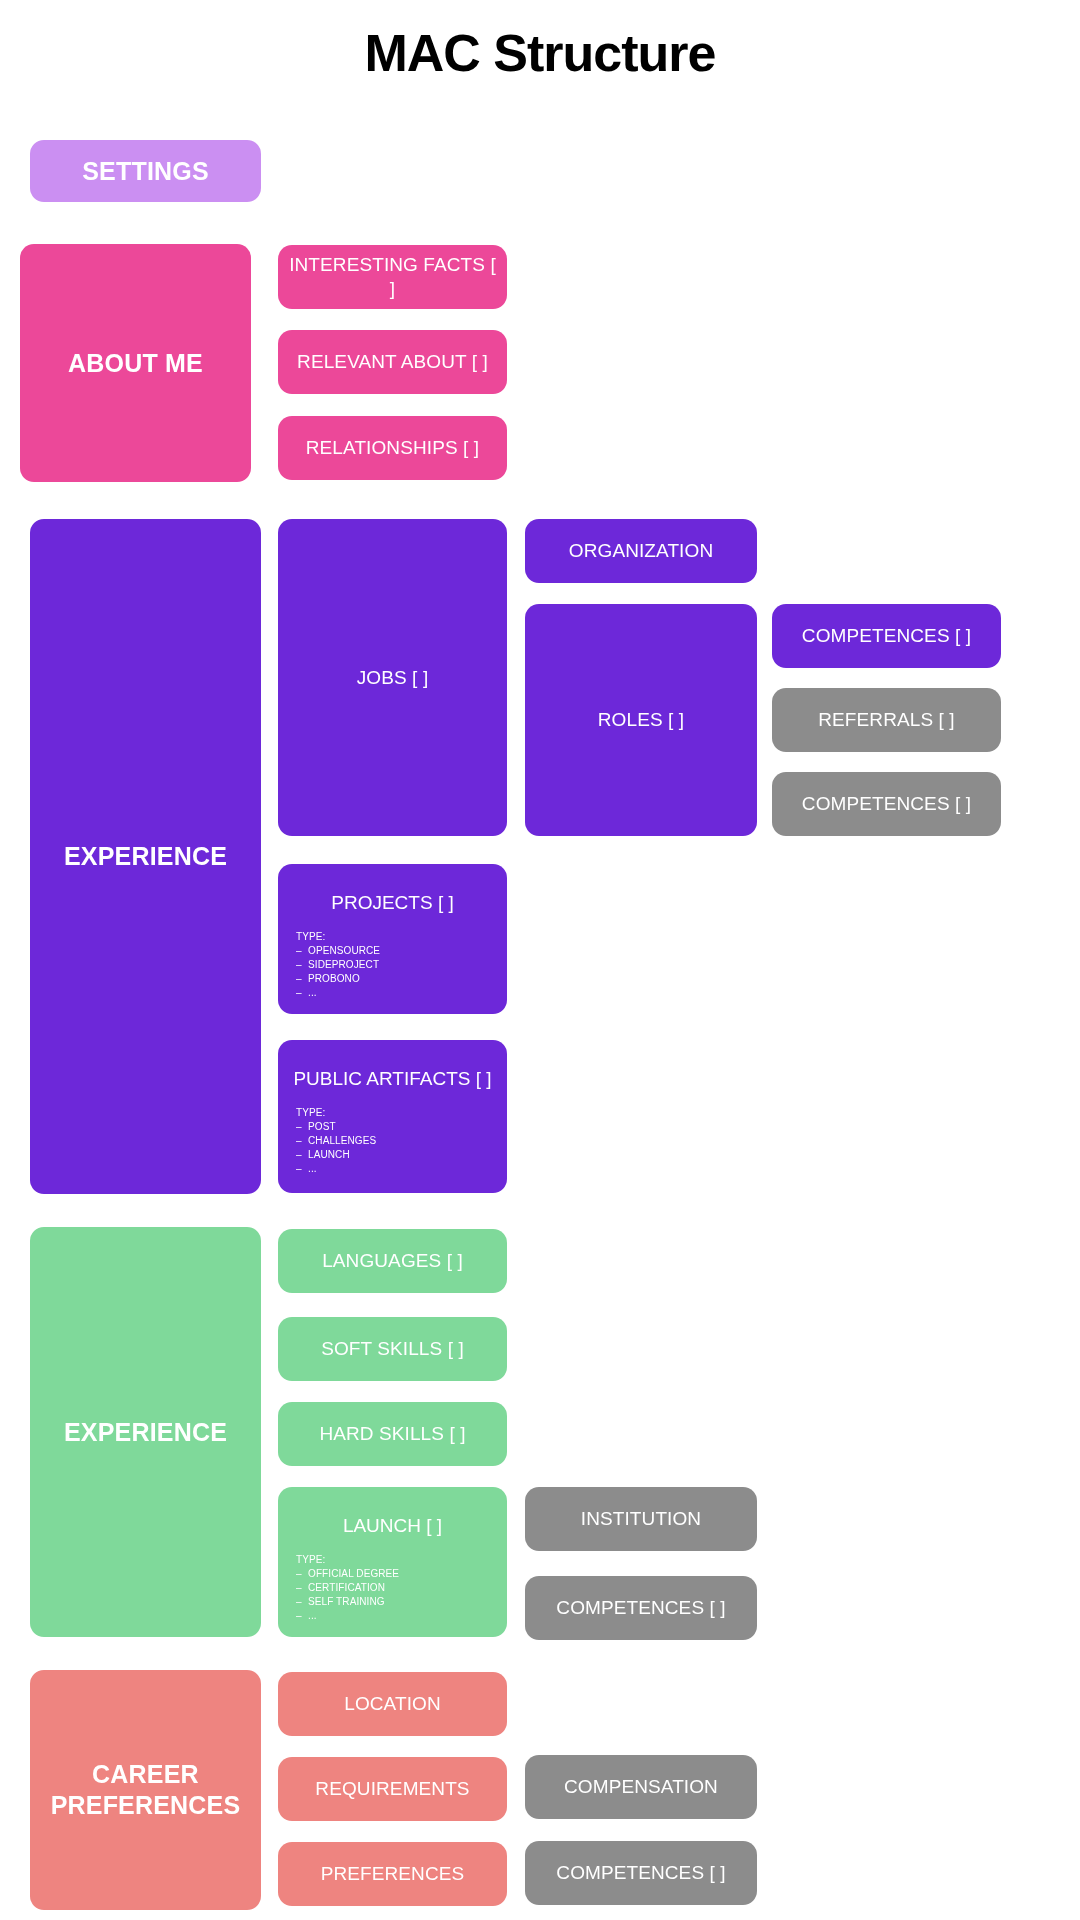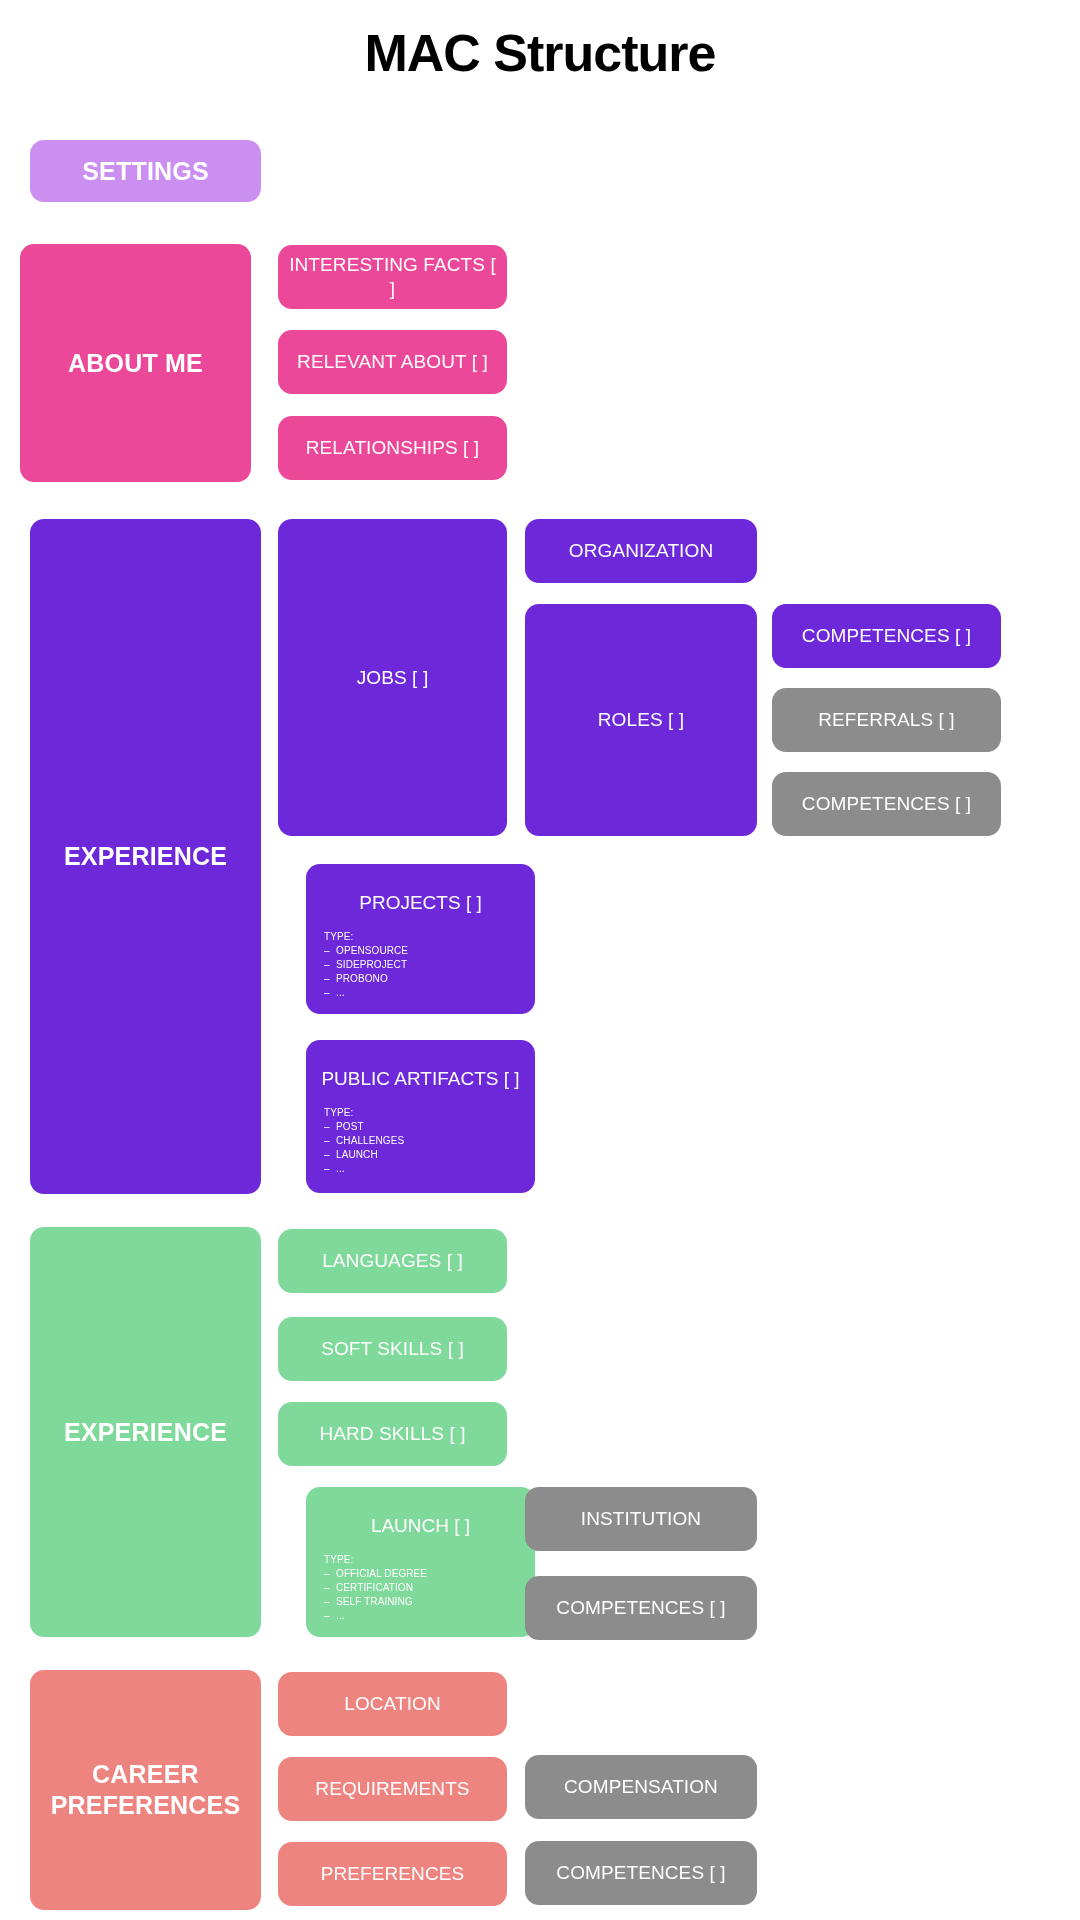--- a/index.html
+++ b/index.html
@@ -69,21 +69,20 @@
     font-size: 19px;
     font-weight: 400;
     letter-spacing: 0.1px;
     line-height: 24px;
   }
 
   
   .node.with-list {
     display: block;
     padding: 0;
-    margin-left: 28px;
   }
   .node.with-list .node-title {
     position: absolute;
     left: 0;
     width: 100%;
     text-align: center;
     font-size: 19px;
     font-weight: 400;
     line-height: 24px;
   }

